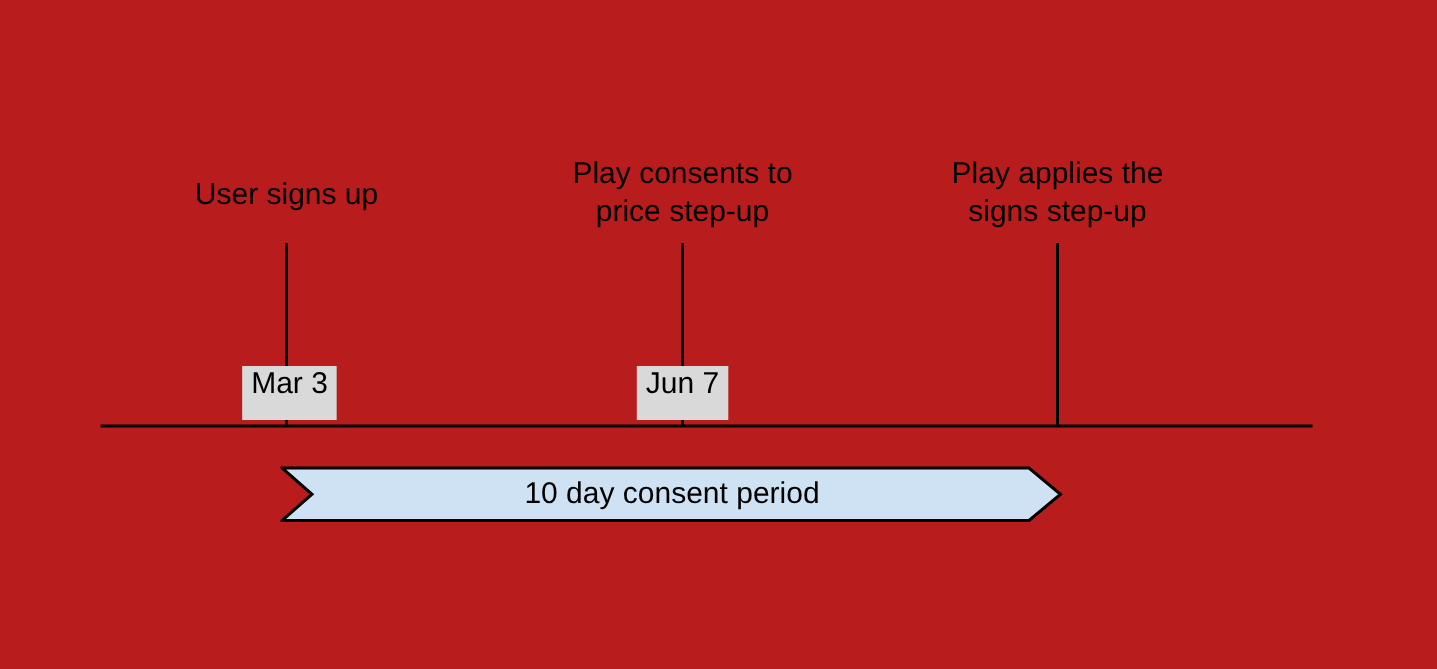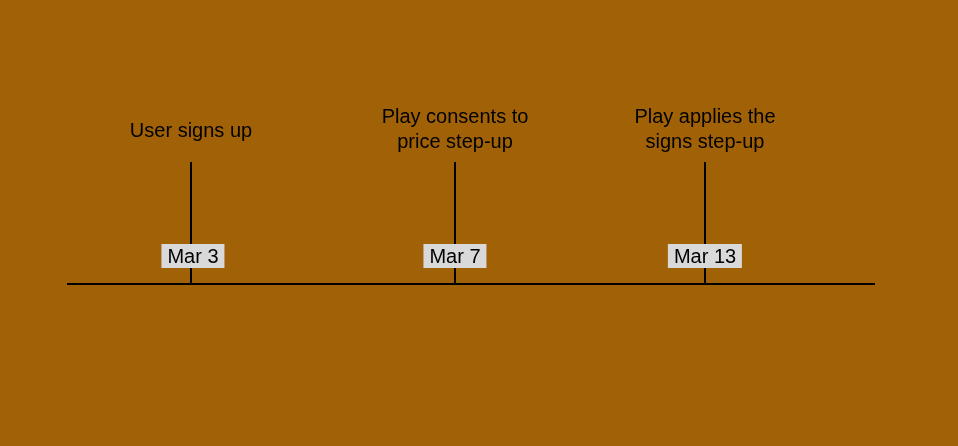--- a/index.html
+++ b/index.html
@@ -5,21 +5,21 @@
   html, body {
     margin: 0;
     padding: 0;
     background: #ffffff;
     font-family: "Liberation Sans", sans-serif;
   }
   .canvas {
     position: relative;
     width: 958px;
     height: 446px;
-    background: #a16207;
+    background: #b91c1c;
     overflow: hidden;
     color: #000000;
   }
   .axis {
     position: absolute;
     left: 67px;
     top: 283px;
     width: 808px;
     height: 2px;
     background: #000000;
@@ -41,21 +41,21 @@
     color: #000000;
   }
   .date-label {
     position: absolute;
     top: 244px;
     transform: translateX(-50%);
     background: #d9d9d9;
     color: #000000;
     font-size: 20px;
     line-height: 24px;
-    height: 24px;
+    height: 36px;
     padding: 0 6px;
     white-space: nowrap;
   }
   .banner {
     position: absolute;
     left: 187px;
     top: 310px;
     width: 522px;
     height: 39px;
   }
@@ -85,21 +85,26 @@
 
   <div class="axis"></div>
 
   <div class="tick" style="left:190px"></div>
   <div class="event-title" style="left:61px; top:118px">User signs up</div>
   <div class="date-label" style="left:193px">Mar 3</div>
 
   <div class="tick" style="left:454px"></div>
   <div class="event-title" style="left:325px; top:104px">Play consents to
 price step-up</div>
-  <div class="date-label" style="left:455px">Mar 7</div>
+  <div class="date-label" style="left:455px">Jun 7</div>
 
   <div class="tick" style="left:704px"></div>
   <div class="event-title" style="left:575px; top:104px">Play applies the
 signs step-up</div>
-  <div class="date-label" style="left:705px">Mar 13</div>
 
+  <div class="banner">
+    <svg width="522" height="39" viewBox="0 0 522 39">
+      <polygon points="1,2 499,2 520,19.5 499,37 1,37 21,19.5" fill="#cfe2f3" stroke="#000000" stroke-width="2" stroke-linejoin="miter"></polygon>
+    </svg>
+    <div class="banner-label">10 day consent period</div>
+  </div>
 
 </div>
 
 </body></html>

